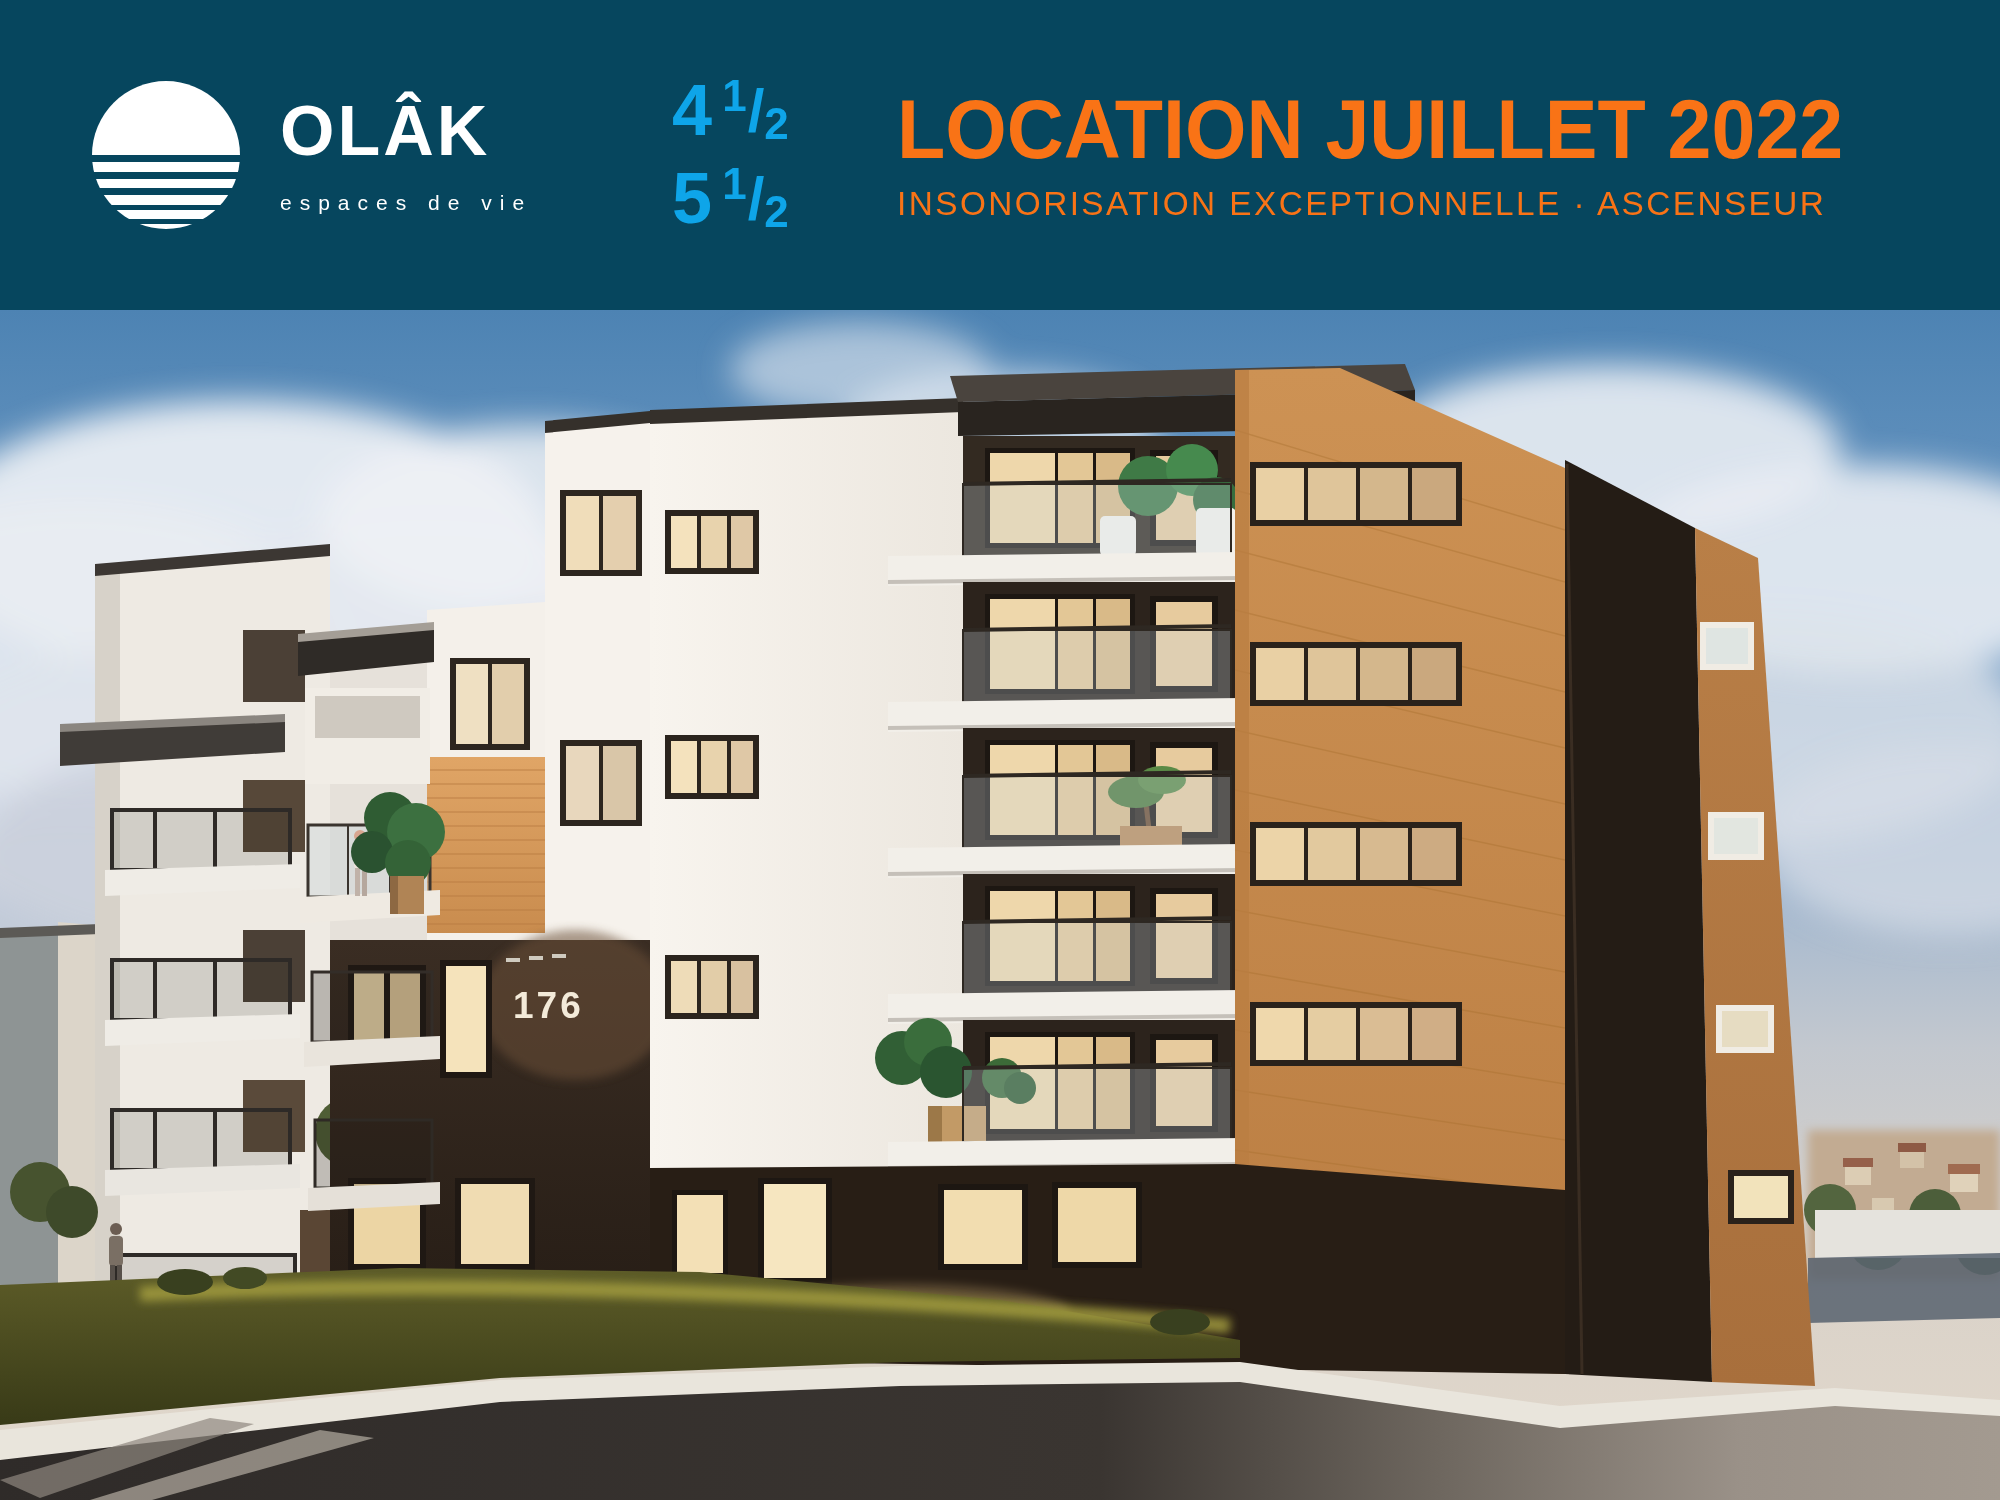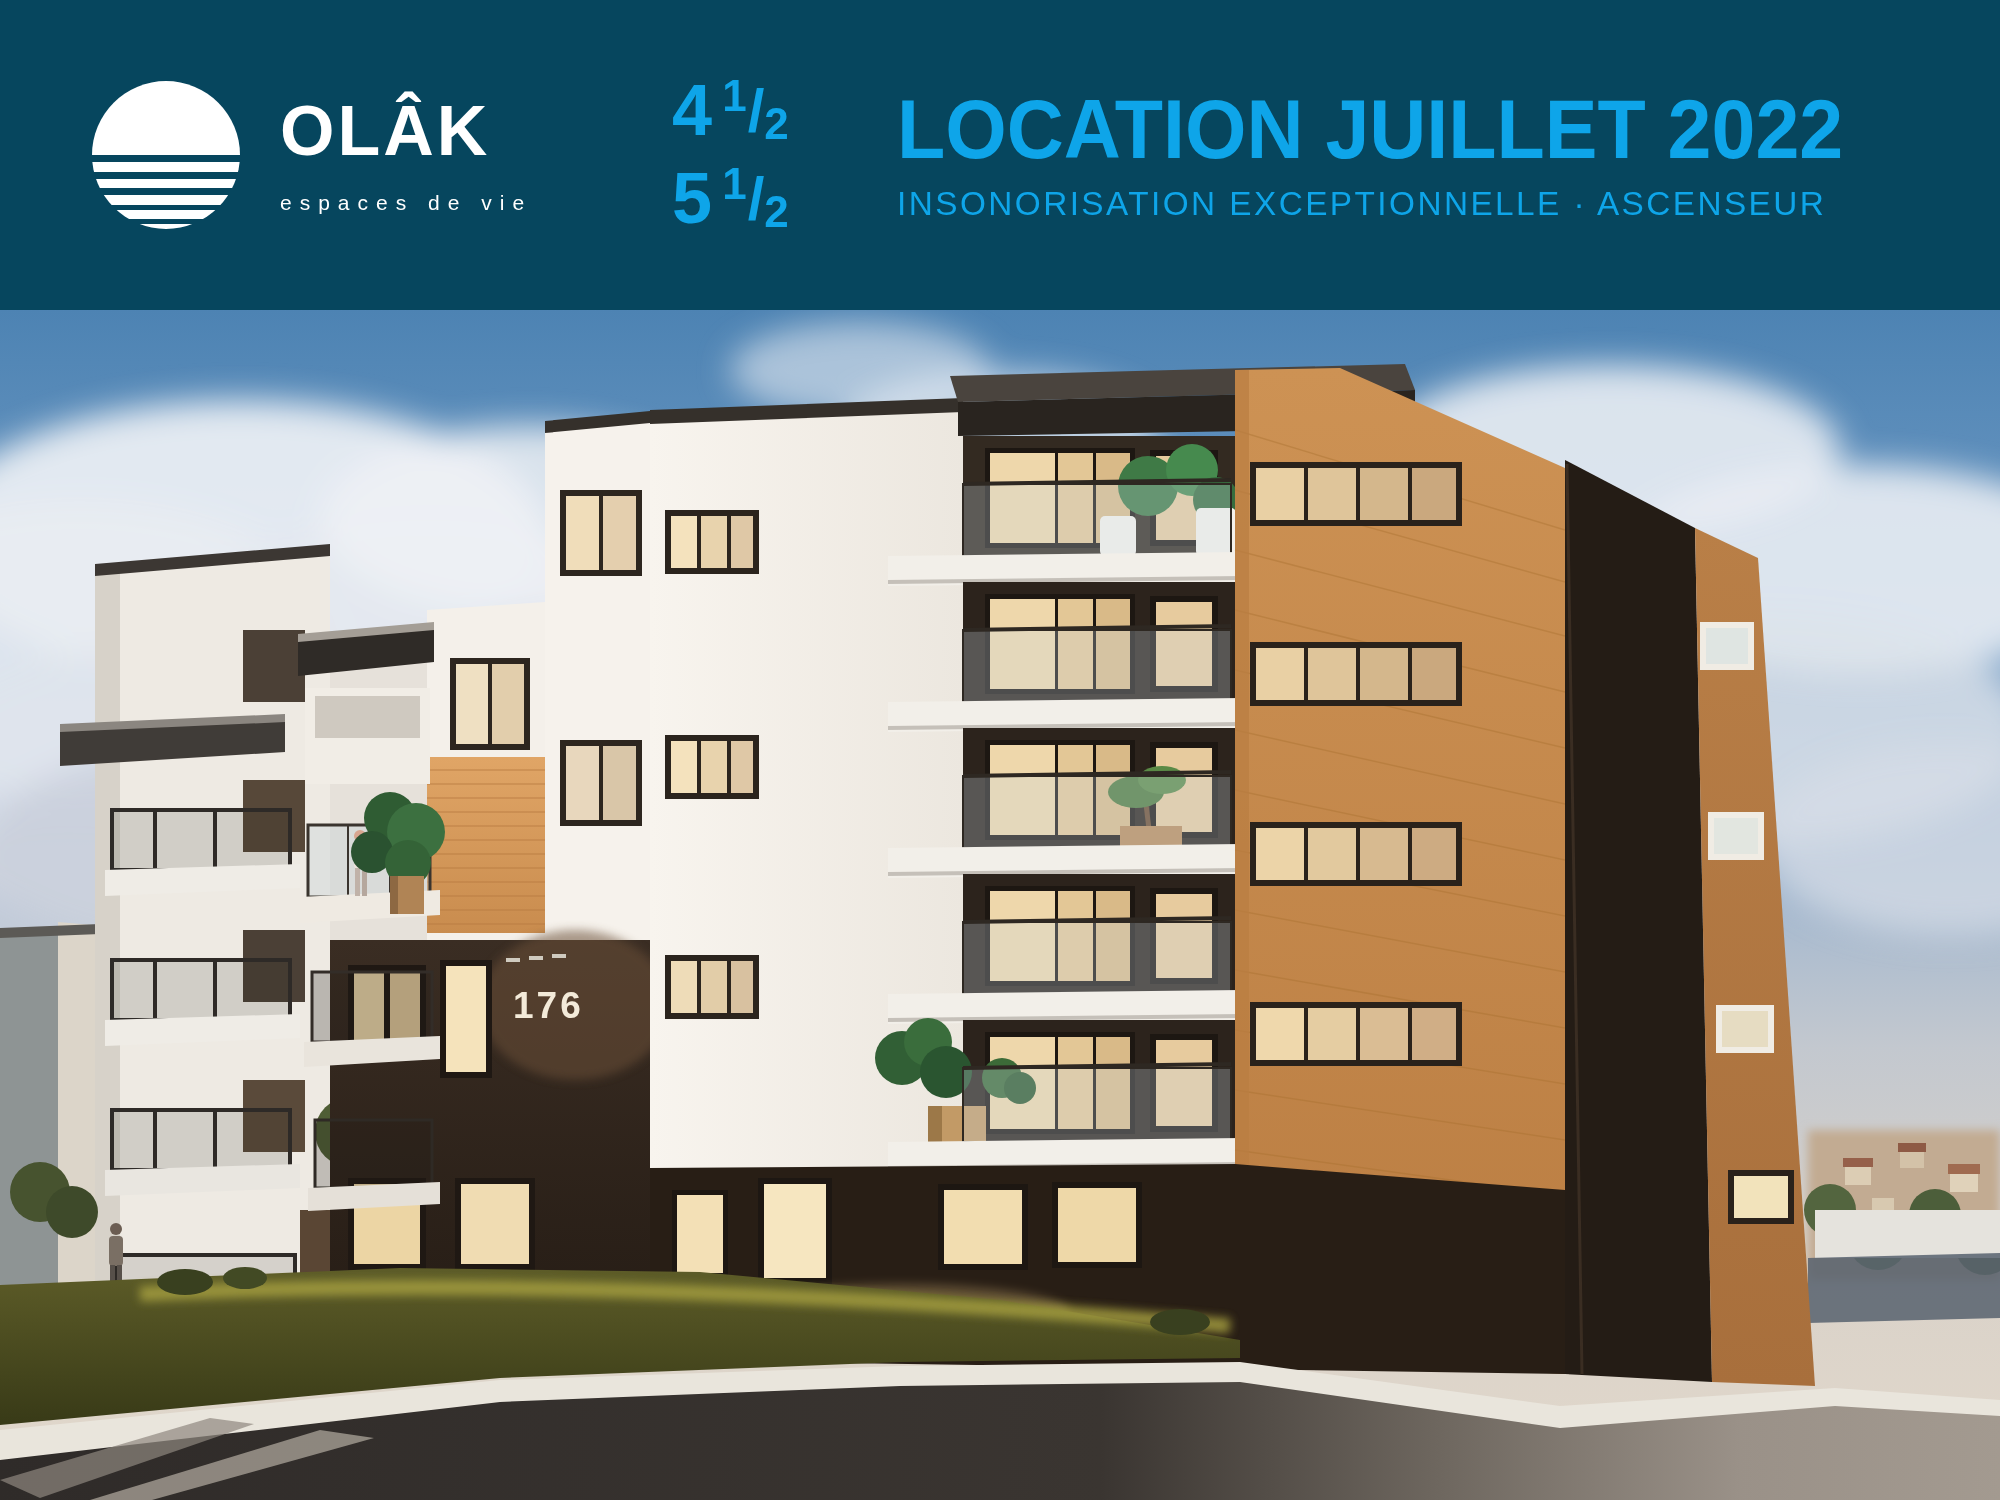--- a/index.html
+++ b/index.html
@@ -24,21 +24,21 @@
       #ffffff 96.5% 100%);
   }
   .logo-text{margin-left:40px;color:#fff;}
   .brand{font-size:70px;font-weight:700;letter-spacing:3px;line-height:1;}
   .tagline{font-size:21px;letter-spacing:8px;margin-top:25px;font-weight:400;}
   .units{margin-left:140px;color:#0ea5e9;font-weight:800;line-height:1.22;}
   .unit{font-size:72px;white-space:nowrap;}
   .unit .num{font-size:44px;position:relative;top:-24px;margin-left:10px;}
   .unit .slash{font-size:60px;position:relative;top:-4px;margin-left:1px;}
   .unit .den{font-size:44px;position:relative;top:4px;}
-  .headline{margin-left:auto;margin-right:96px;color:#0ea5e9;}
+  .headline{margin-left:auto;margin-right:96px;color:#f97316;}
   .title{
     font-size:84px;font-weight:800;white-space:nowrap;line-height:1;
     transform:scaleX(.94);transform-origin:left center;letter-spacing:0px;
   }
   .subtitle{
     font-size:34px;font-weight:400;letter-spacing:2.5px;margin-top:13px;
     white-space:nowrap;transform:scaleX(.98);transform-origin:left center;
   }
   
   .scene{height:1444px;position:relative;}

